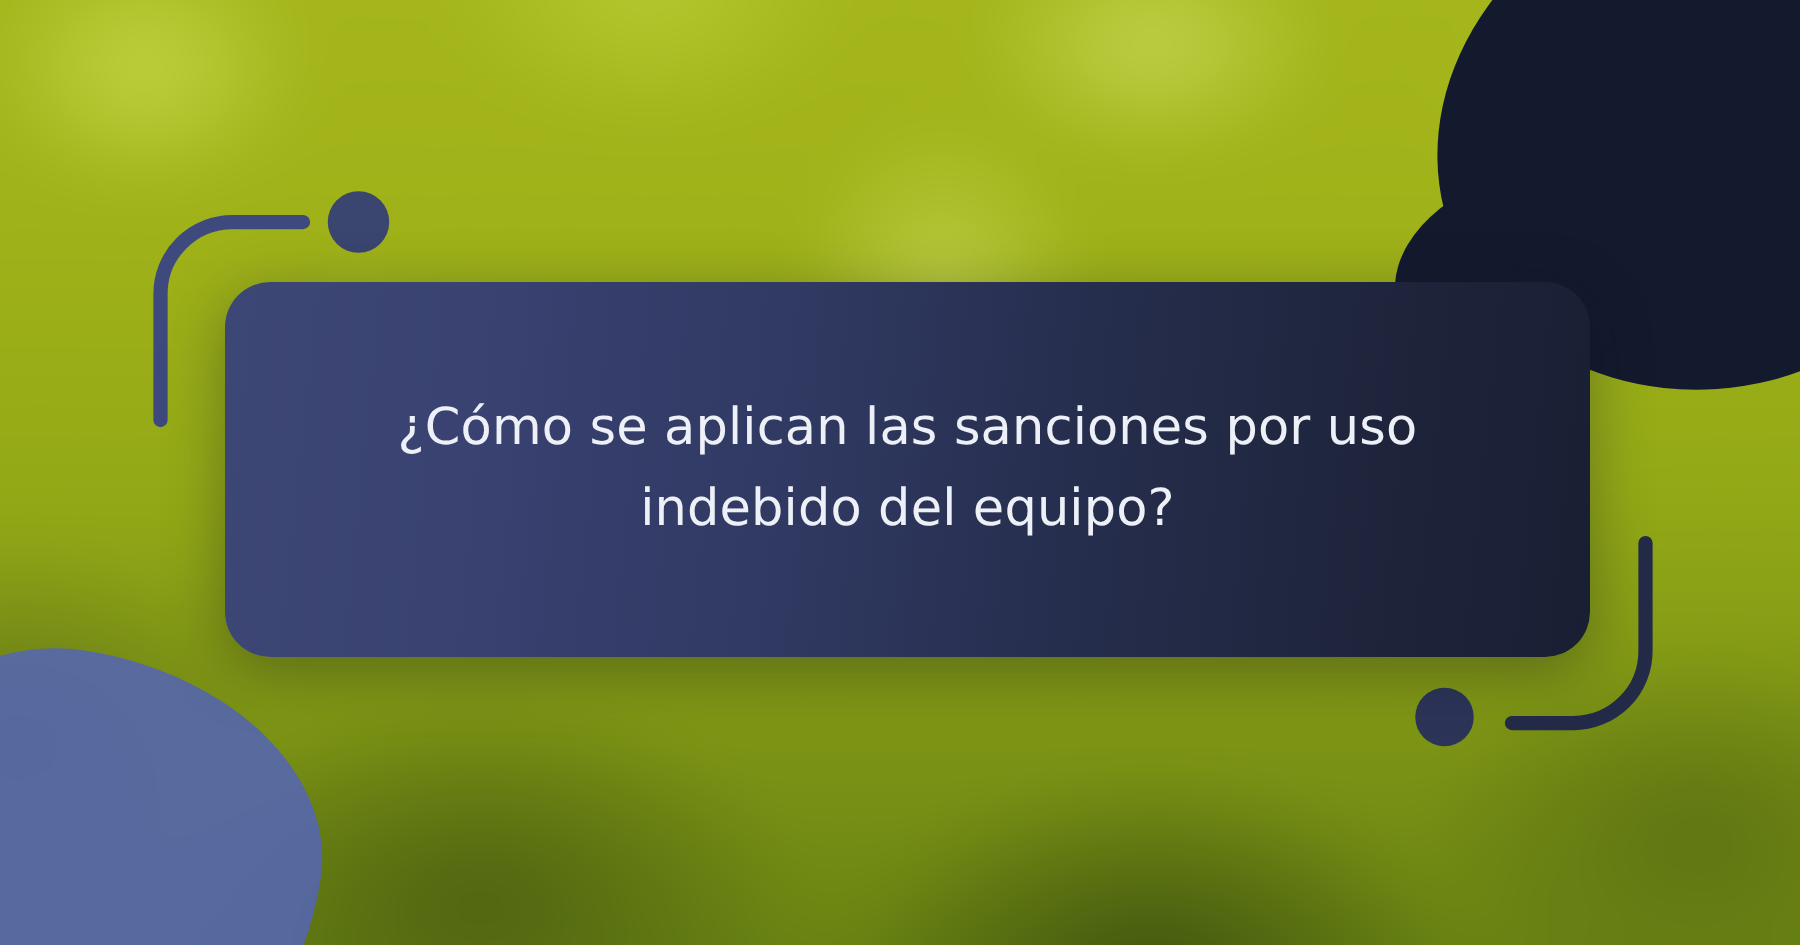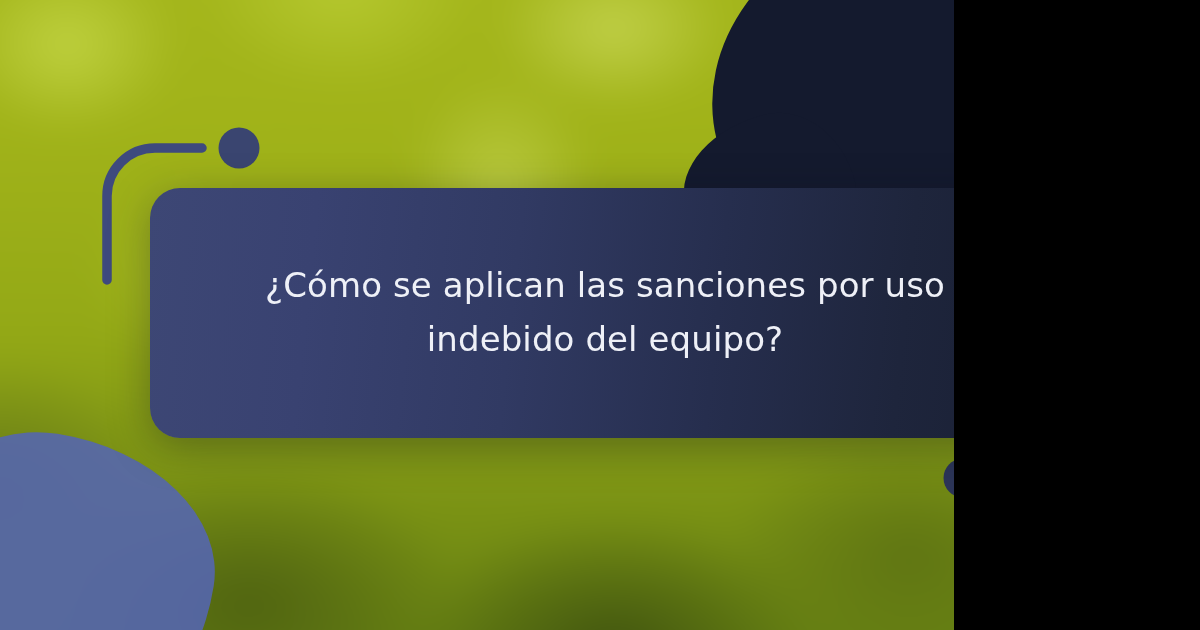--- a/index.html
+++ b/index.html
@@ -3,21 +3,21 @@
 <meta charset="utf-8">
 <title>Question Card</title>
 <style>
   html, body {
     margin: 0;
     padding: 0;
     background: #000;
   }
   #stage {
     position: relative;
-    width: 954px;
+    width: 1200px;
     height: 630px;
     overflow: hidden;
     font-family: "DejaVu Sans", "Liberation Sans", sans-serif;
     background: #8fa512;
   }
 
   
   .bg-photo {
     position: absolute;
     inset: -60px;

